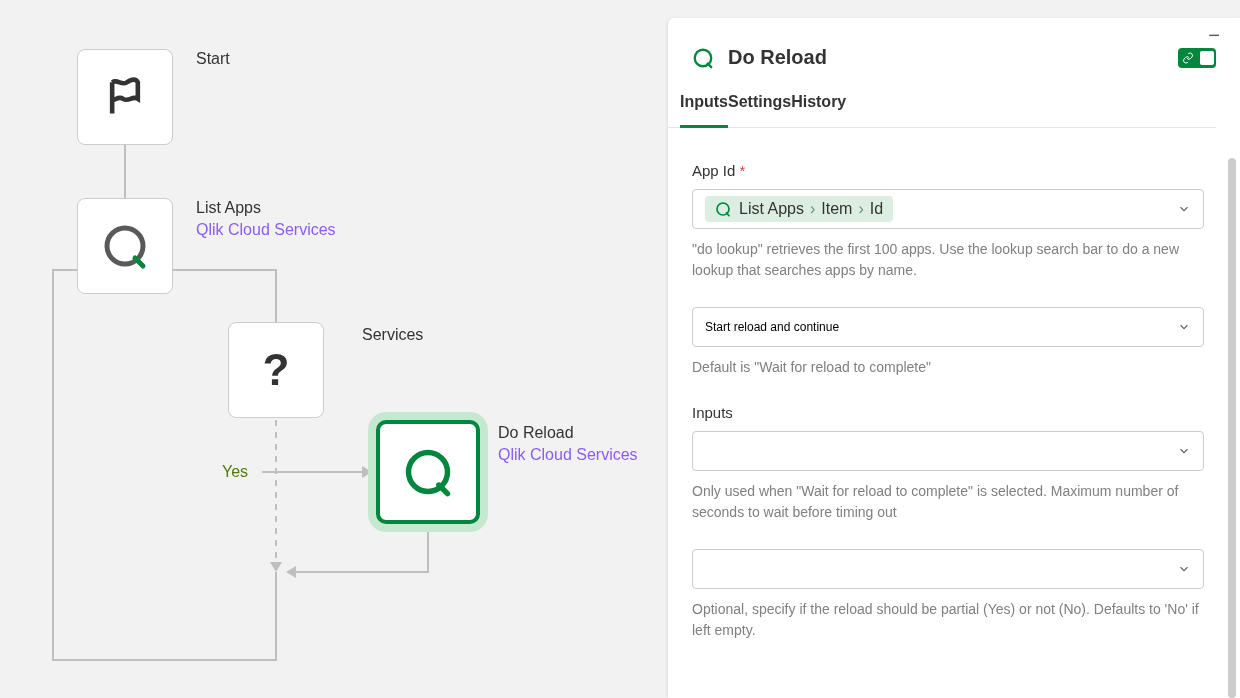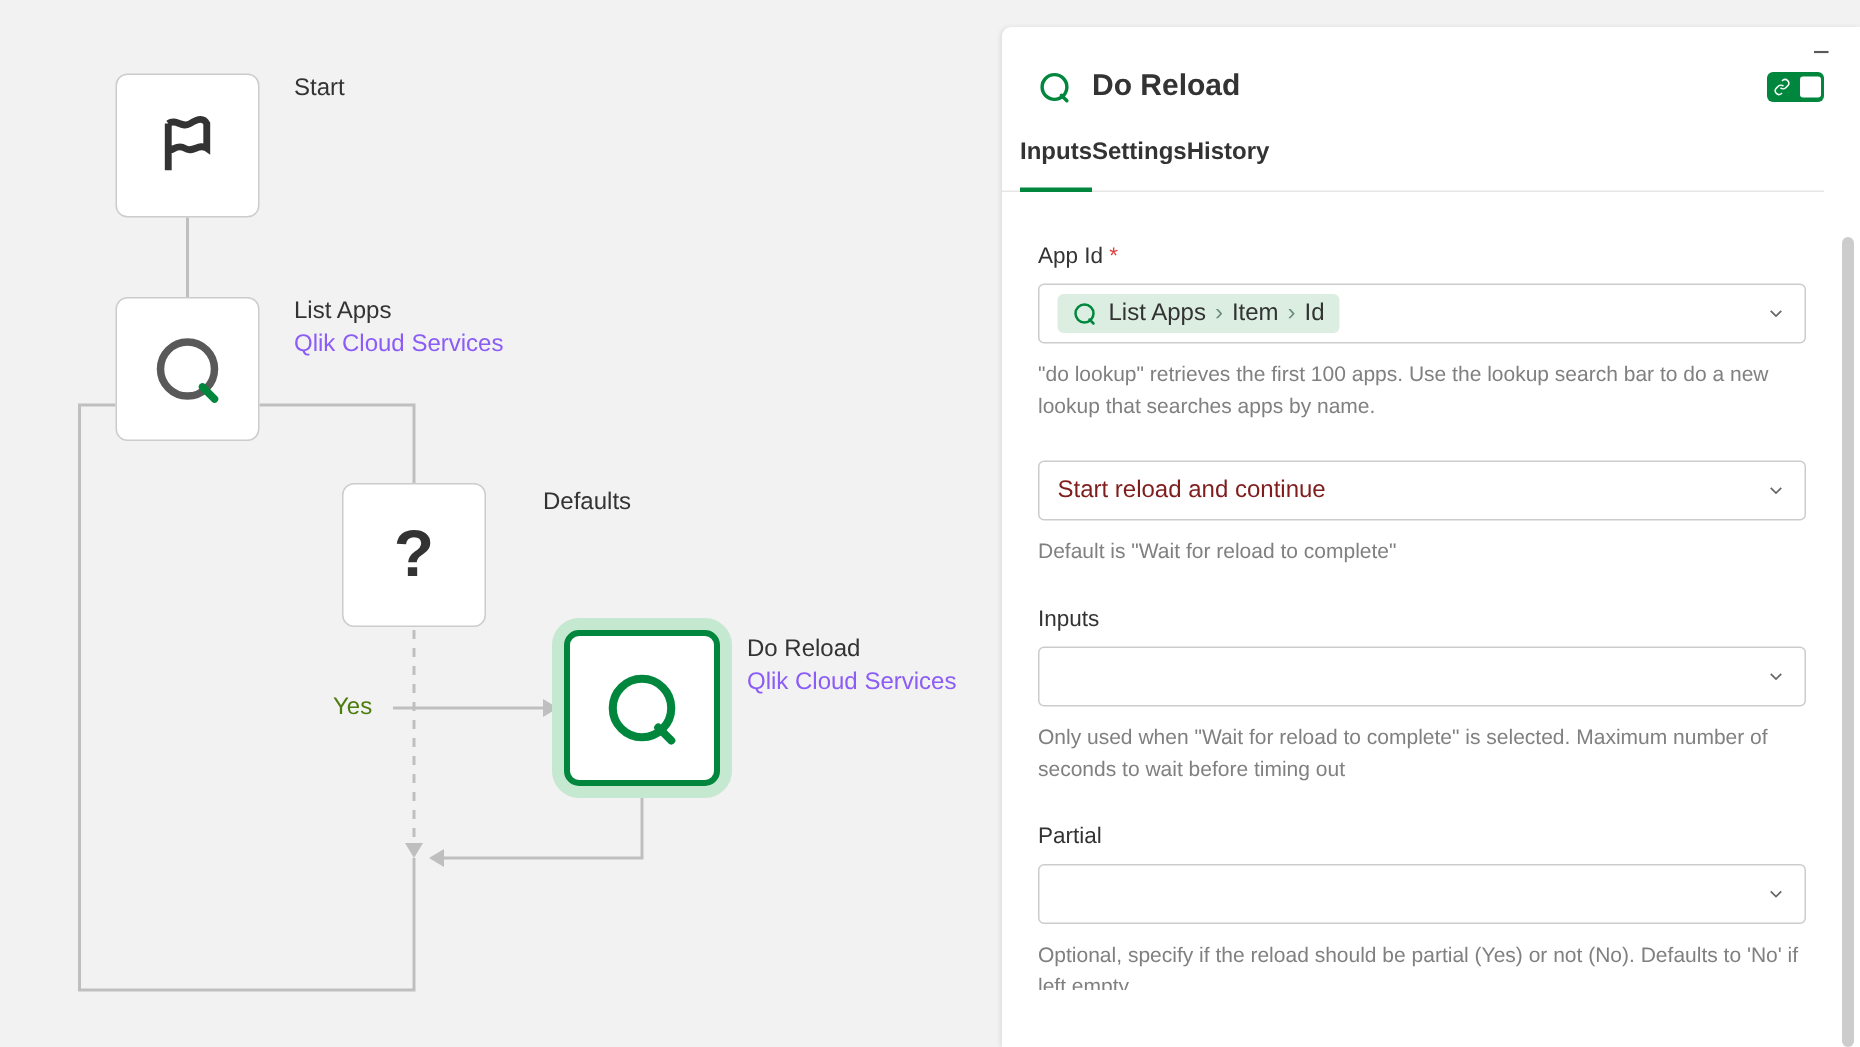--- a/index.html
+++ b/index.html
@@ -19,21 +19,21 @@
 .toggle-link{position:absolute;left:4px;color:#fff;font-size:11px}
 .toggle-knob{position:absolute;right:2px;width:14px;height:14px;background:#fff;border-radius:2px}
 .tabs{display:flex;padding:24px 24px 0 12px;border-bottom:1px solid #e6e6e6;margin-right:24px}
 .tab{font-size:16px;font-weight:600;color:#333;padding-bottom:14px;cursor:pointer}
 .tab-active{border-bottom:3px solid #00873d;margin-bottom:-1px}
 .panel-body{padding:8px 36px 20px 24px;height:532px;overflow-y:auto}
 .field{margin-top:26px}
 .field-label{font-size:15px;color:#333;margin-bottom:10px}
 .req{color:#e04040}
 .select{border:1px solid #ccc;border-radius:4px;height:40px;display:flex;align-items:center;padding:0 12px;cursor:pointer;position:relative}
-.select-text{flex:1;font-size:16px;color:#7f1d1d}
+.select-text{flex:1;font-size:12px;color:#000000}
 .chevron{width:14px;color:#666}
 .chip{display:inline-flex;align-items:center;background:#dbeee1;border-radius:4px;padding:4px 10px;font-size:16px;color:#333}
 .chip svg{width:16px;height:16px;margin-right:8px}
 .chip .gt{margin:0 6px;color:#6b8f78}
 .help{font-size:14px;color:#808080;margin-top:10px;line-height:1.5}
 .scrollbar{position:absolute;right:4px;top:140px;width:8px;height:540px;background:#ccc;border-radius:4px}
 
 .q-icon circle{fill:none}
 .flag-icon path{fill:none;stroke:#333;stroke-width:2.5}
 </style>
@@ -72,21 +72,21 @@
       <circle cx="12" cy="12" r="9" stroke="#595959" stroke-width="2.5"></circle>
       <path d="M17 18 L21 22" stroke="#00873d" stroke-width="2.5" stroke-linecap="round"></path>
     </svg>
   </div>
   <div class="node-label" style="left:196px;top:199px">List Apps</div>
   <div class="node-sublabel" style="left:196px;top:221px">Qlik Cloud Services</div>
 
   <div class="node" style="left:228px;top:322px">
     <span style="font-size:44px;font-weight:700;color:#333">?</span>
   </div>
-  <div class="node-label" style="left:362px;top:326px">Defaults</div>
+  <div class="node-label" style="left:362px;top:326px">Services</div>
 
   <div class="yes-label" style="left:222px;top:463px">Yes</div>
 
   <div class="node node-selected" style="left:376px;top:420px;width:104px;height:104px">
     <svg width="52" height="52" viewBox="0 0 24 24" class="q-icon">
       <circle cx="12" cy="12" r="9" stroke="#00873d" stroke-width="2.5"></circle>
       <path d="M17 18 L21 22" stroke="#00873d" stroke-width="2.5" stroke-linecap="round"></path>
     </svg>
   </div>
   <div class="node-label" style="left:498px;top:424px">Do Reload</div>
@@ -158,21 +158,20 @@
       <div class="select">
         <div class="select-text"></div>
         <svg class="chevron" viewBox="0 0 24 24">
             <path d="M6 9l6 6 6-6" fill="none" stroke="#666" stroke-width="2"></path>
           </svg>
       </div>
       <div class="help">Only used when "Wait for reload to complete" is selected. Maximum number of seconds to wait before timing out</div>
     </div>
 
     <div class="field">
-      <div class="field-label">Partial</div>
       <div class="select">
         <div class="select-text"></div>
         <svg class="chevron" viewBox="0 0 24 24">
             <path d="M6 9l6 6 6-6" fill="none" stroke="#666" stroke-width="2"></path>
           </svg>
       </div>
       <div class="help">Optional, specify if the reload should be partial (Yes) or not (No). Defaults to 'No' if left empty.</div>
     </div>
 
   </div>

